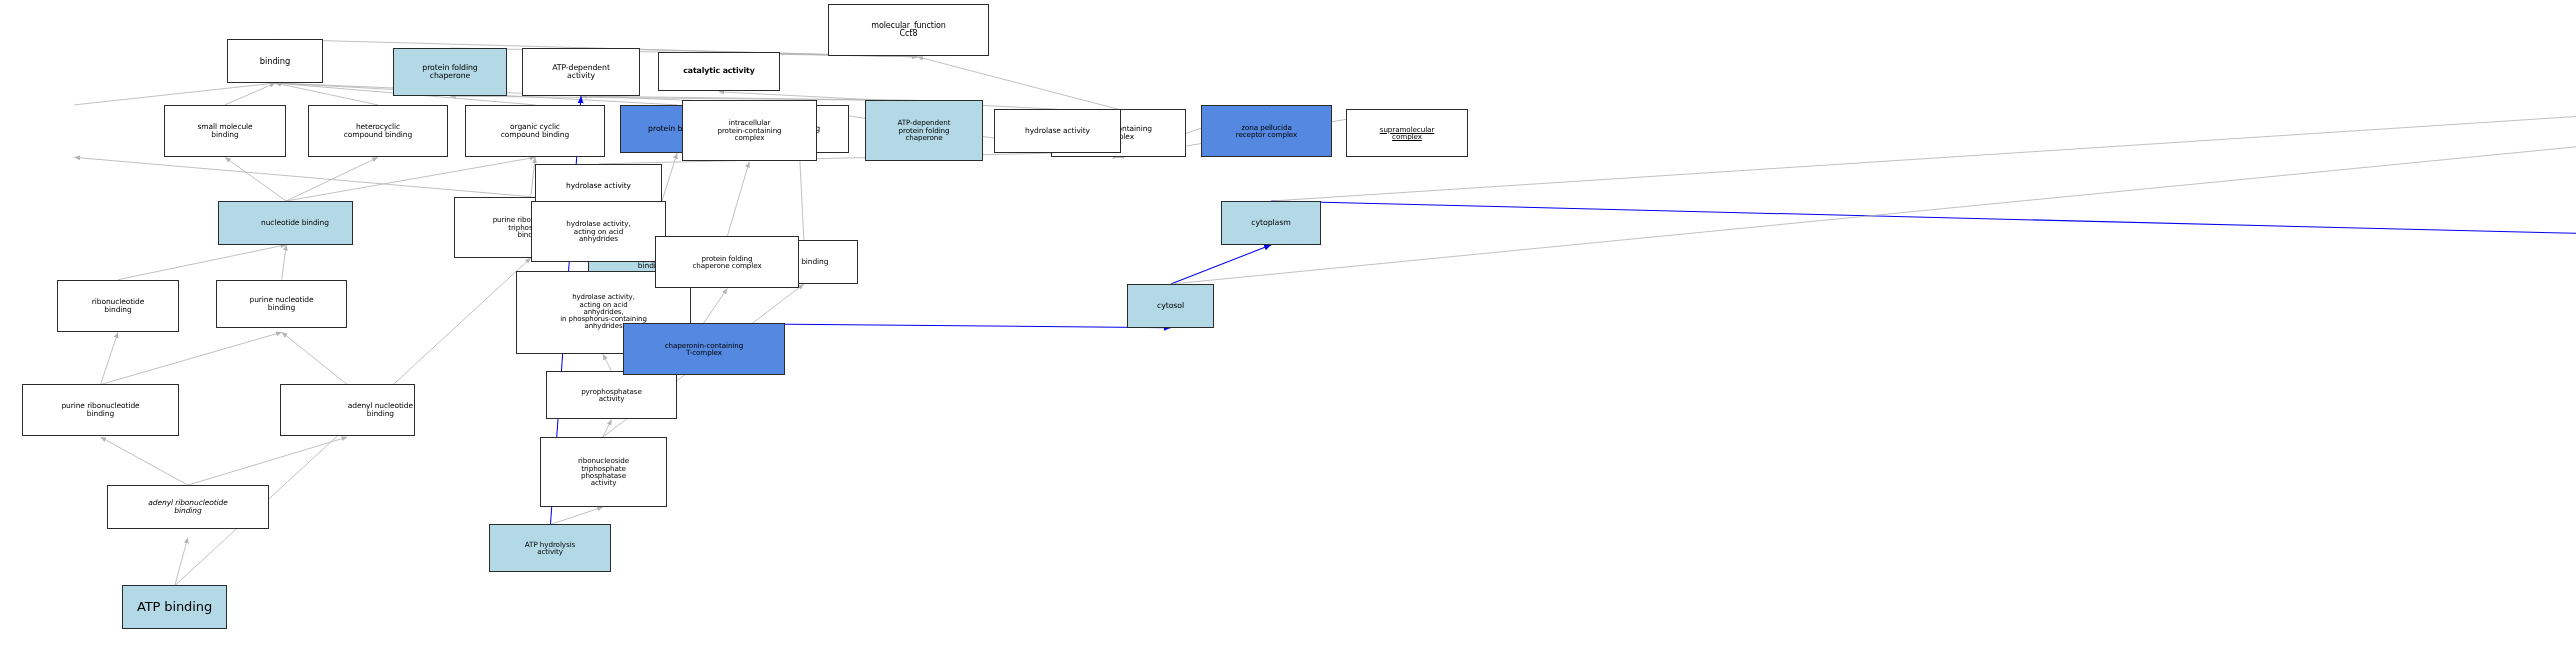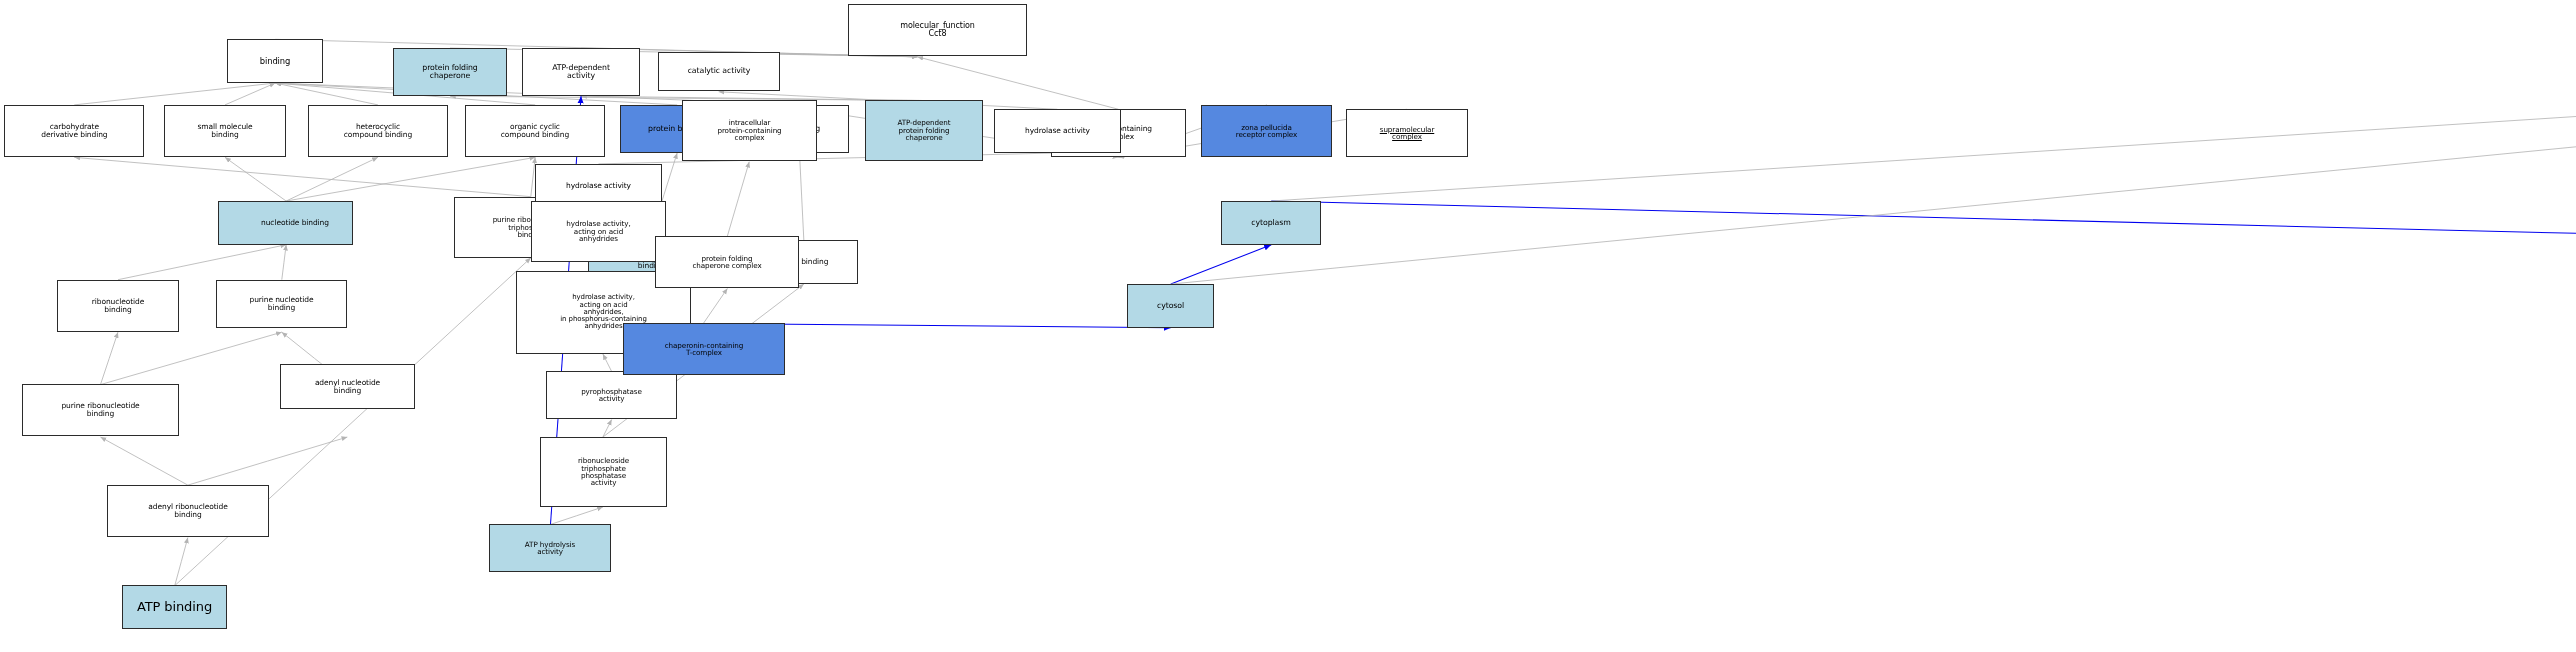--- a/index.html
+++ b/index.html
@@ -232,32 +232,30 @@
         <path d="M16926.08,407.04 Q16955.760000000002,351.92 16985.440000000002,296.8" stroke="#0000ee" stroke-width="2" marker-end="url(#ab)"></path>
         <path d="M16926.08,407.04 Q16811.600000000002,356.16 16697.120000000003,305.28000000000003" stroke="#b4b4b4" stroke-width="1.6" marker-end="url(#ag)"></path>
         <path d="M16968.48,602.08 Q16947.28,546.96 16926.08,491.84000000000003" stroke="#b4b4b4" stroke-width="1.6" marker-end="url(#ag)"></path>
         <path d="M19041.84,407.04 Q17735.92,351.92 16430,296.8" stroke="#b4b4b4" stroke-width="1.6" marker-end="url(#ag)"></path>
         <path d="M19300.48,398.56 Q22675.52,288.32 26050.56,178.08" stroke="#b4b4b4" stroke-width="1.6" marker-end="url(#ag)"></path>
         <path d="M13945.36,602.08 Q14125.560000000001,551.2 14305.76,500.32000000000005" stroke="#006400" stroke-width="2" marker-end="url(#an)"></path>
         <path d="M14301.52,602.08 Q14159.48,546.96 14017.44,491.84000000000003" stroke="#006400" stroke-width="2" marker-end="url(#an)"></path>
         <path d="M14572.880000000001,593.6 Q14746.720000000001,449.44000000000005 14920.560000000001,305.28000000000003" stroke="#b4b4b4" stroke-width="1.6" marker-end="url(#ag)"></path>
       </g>
   </svg>
-<div class="node" style="left: 828px; top: 4.4px; width: 179px; height: 52px; font-size: 8px; margin-left: 20px;"><span>molecular_function
+<div class="node" style="left: 828px; top: 4.4px; width: 161px; height: 52px; font-size: 8px;"><span>molecular_function
 Cct8</span></div>
     <div class="node" style="left: 227px; top: 39px; width: 96px; height: 44px; font-size: 8.4px;"><span>binding</span></div>
     <div class="node lite" style="left: 393px; top: 48px; width: 114px; height: 48px; font-size: 7.8px;"><span>protein folding
 chaperone</span></div>
     <div class="node" style="left: 522px; top: 48px; width: 118px; height: 48px; font-size: 7.8px;"><span>ATP-dependent
 activity</span></div>
-    <div class="node" style="left: 658px; top: 52px; width: 122px; height: 39px; font-size: 7.8px;"><span>catalytic activity</span></div>
+    <div class="node" style="left: 658px; top: 52px; width: 122px; height: 39px; font-size: 7.8px; font-weight: bold;"><span>catalytic activity</span></div>
     <div class="node" style="left: 1051px; top: 109px; width: 135px; height: 48px; font-size: 7.5px;"><span>protein-containing
 complex</span></div>
-    <div class="node" style="left: 4.4px; top: 105px; width: 140px; height: 52px; font-size: 7.5px;"><span>carbohydrate
-derivative binding</span></div>
     <div class="node" style="left: 164px; top: 105px; width: 122px; height: 52px; font-size: 7.5px;"><span>small molecule
 binding</span></div>
     <div class="node" style="left: 308px; top: 105px; width: 140px; height: 52px; font-size: 7.5px;"><span>heterocyclic
 compound binding</span></div>
     <div class="node" style="left: 465px; top: 105px; width: 140px; height: 52px; font-size: 7.5px;"><span>organic cyclic
 compound binding</span></div>
     <div class="node dark" style="left: 620px; top: 105px; width: 114px; height: 48px; font-size: 7.8px;"><span>protein binding</span></div>
     <div class="node" style="left: 749px; top: 105px; width: 100px; height: 48px; font-size: 7.8px;"><span>ion binding</span></div>
     <div class="node lite" style="left: 865px; top: 100px; width: 118px; height: 61px; font-size: 7.2px;"><span>ATP-dependent
 protein folding
@@ -290,23 +288,23 @@
 phosphatase
 activity</span></div>
     <div class="node lite" style="left: 489px; top: 524px; width: 122px; height: 48px; font-size: 7.2px;"><span>ATP hydrolysis
 activity</span></div>
     <div class="node" style="left: 57px; top: 280px; width: 122px; height: 52px; font-size: 7.5px;"><span>ribonucleotide
 binding</span></div>
     <div class="node" style="left: 216px; top: 280px; width: 131px; height: 48px; font-size: 7.5px;"><span>purine nucleotide
 binding</span></div>
     <div class="node" style="left: 22px; top: 384px; width: 157px; height: 52px; font-size: 7.5px;"><span>purine ribonucleotide
 binding</span></div>
-    <div class="node" style="left: 280px; top: 364px; width: 135px; height: 45px; font-size: 7.5px;"><span>adenyl nucleotide
-binding</span></div>
-    <div class="node" style="left: 107px; top: 485px; width: 162px; height: 52px; font-size: 7.5px;"><span>adenyl ribonucleotide
+    <div class="node" style="left: 280px; top: 384px; width: 135px; height: 52px; font-size: 7.5px; justify-content: flex-end;"><span>adenyl nucleotide
+binding</span></div>
+    <div class="node" style="left: 107px; top: 485px; width: 162px; height: 44px; font-size: 7.5px; font-style: italic;"><span>adenyl ribonucleotide
 binding</span></div>
     <div class="node lite" style="left: 122px; top: 585px; width: 105px; height: 44px; font-size: 13px;"><span>ATP binding</span></div>
     <div class="node" style="left: 682px; top: 100px; width: 135px; height: 61px; font-size: 7.2px;"><span>intracellular
 protein-containing
 complex</span></div>
     <div class="node" style="left: 655px; top: 236px; width: 144px; height: 52px; font-size: 7.2px;"><span>protein folding
 chaperone complex</span></div>
     <div class="node dark" style="left: 623px; top: 323px; width: 162px; height: 52px; font-size: 7.2px;"><span>chaperonin-containing
 T-complex</span></div>
     <div class="node lite" style="left: 1221px; top: 201px; width: 100px; height: 44px; font-size: 7.8px;"><span>cytoplasm</span></div>

